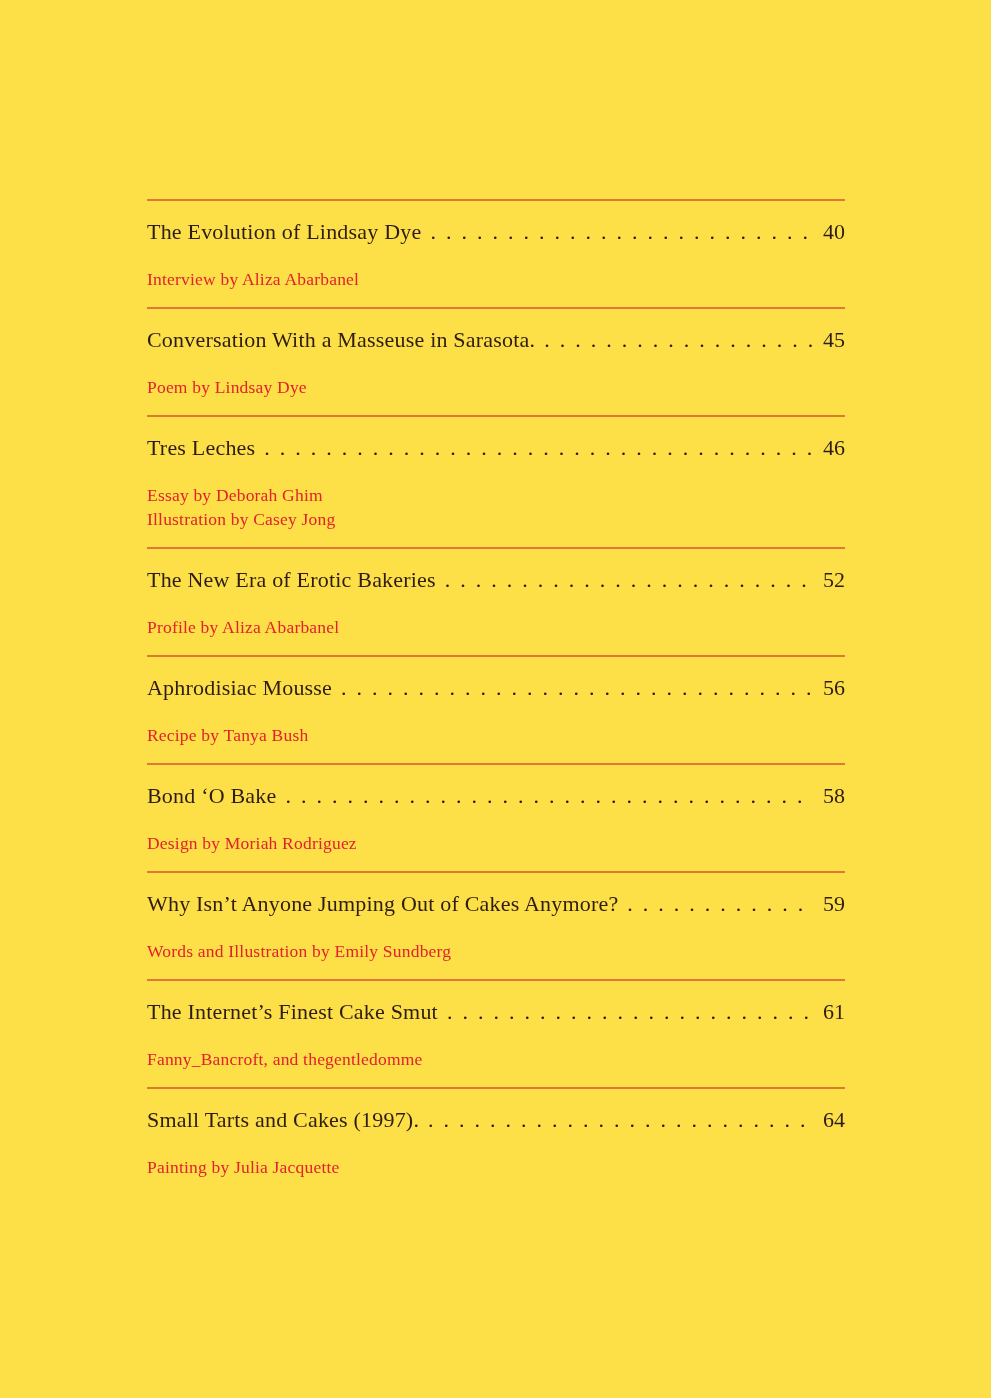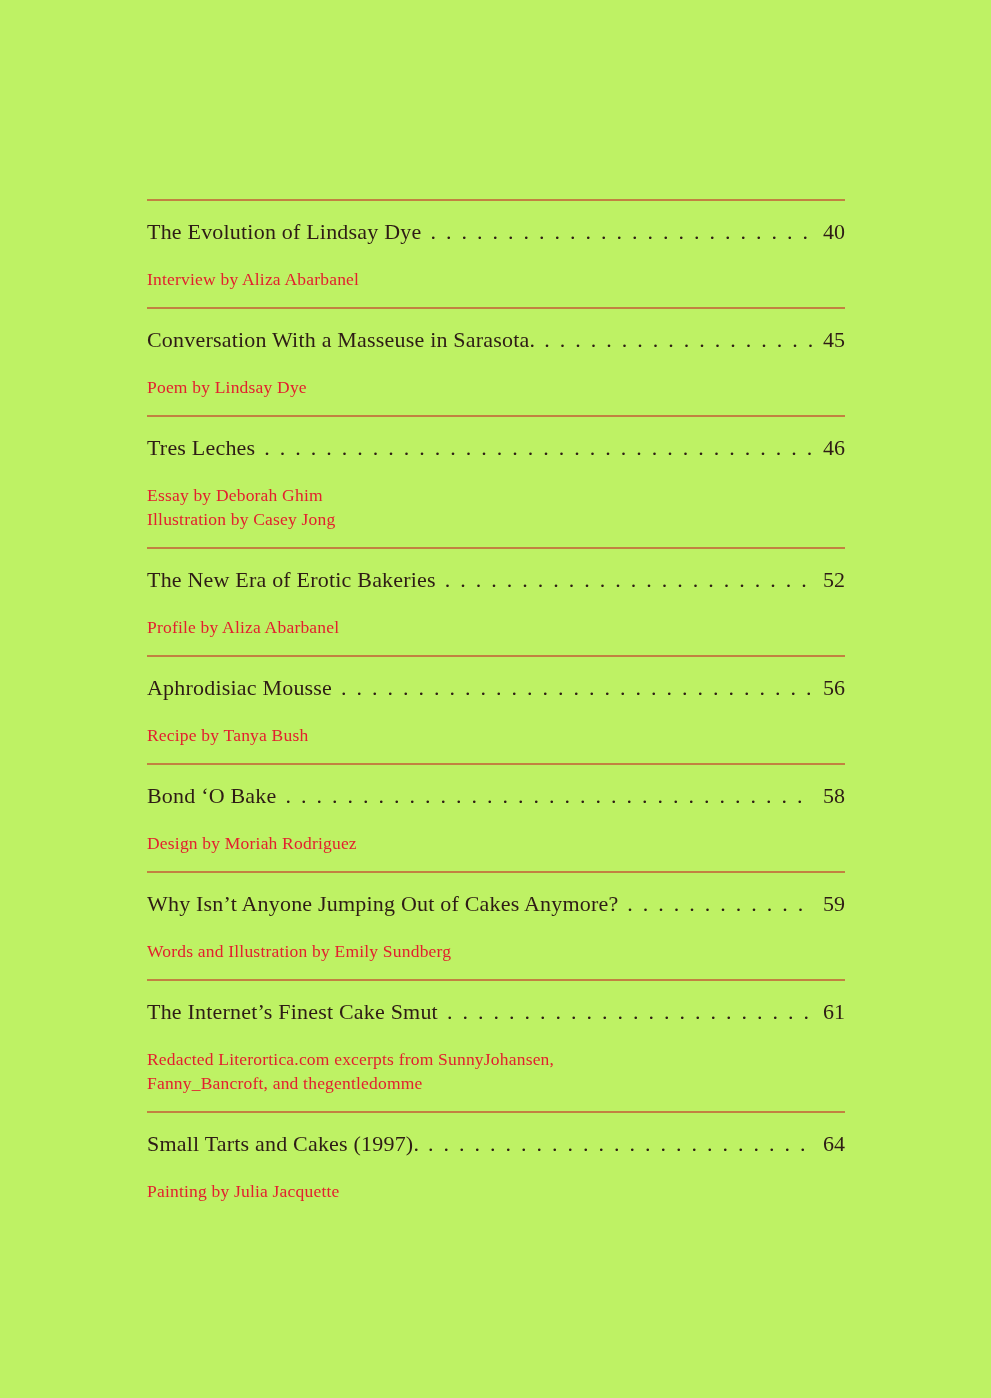--- a/index.html
+++ b/index.html
@@ -9,21 +9,21 @@
     height: 1398px;
     background: #ffffff;
     font-family: "Liberation Serif", serif;
     overflow: hidden;
   }
   .toc-page {
     position: absolute;
     top: 0; left: 0;
     width: 991px;
     height: 1398px;
-    background: #bef264;
+    background: #fde047;
   }
   .toc-list {
     position: absolute;
     top: 199px;
     left: 147px;
     width: 698px;
   }
   .entry {
     padding: 0 0 16px 0;
   }
@@ -163,21 +163,20 @@
   </article>
 
   <article class="entry">
     <div class="rule"></div>
     <div class="row">
       <span class="title">The Internet’s Finest Cake Smut</span>
       <span class="leader"></span>
       <span class="pagenum">61</span>
     </div>
     <div class="credits">
-          <div class="credit-line">Redacted Literortica.com excerpts from SunnyJohansen,</div>
           <div class="credit-line">Fanny_Bancroft, and thegentledomme</div>
         </div>
   </article>
 
   <article class="entry">
     <div class="rule"></div>
     <div class="row">
       <span class="title">Small Tarts and Cakes (1997).</span>
       <span class="leader"></span>
       <span class="pagenum">64</span>

